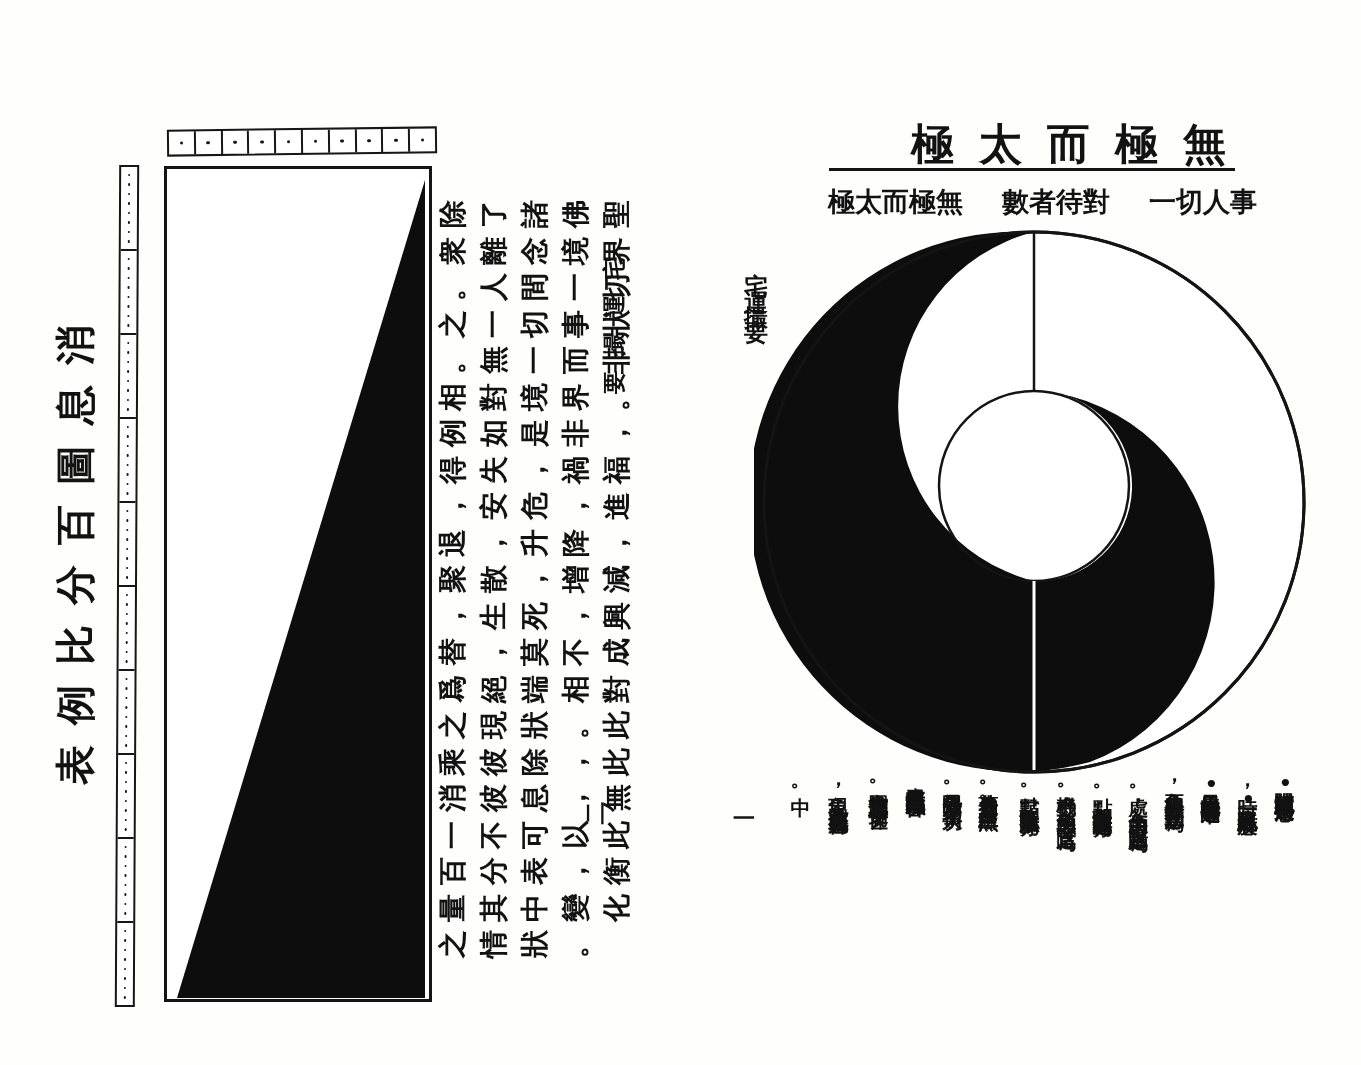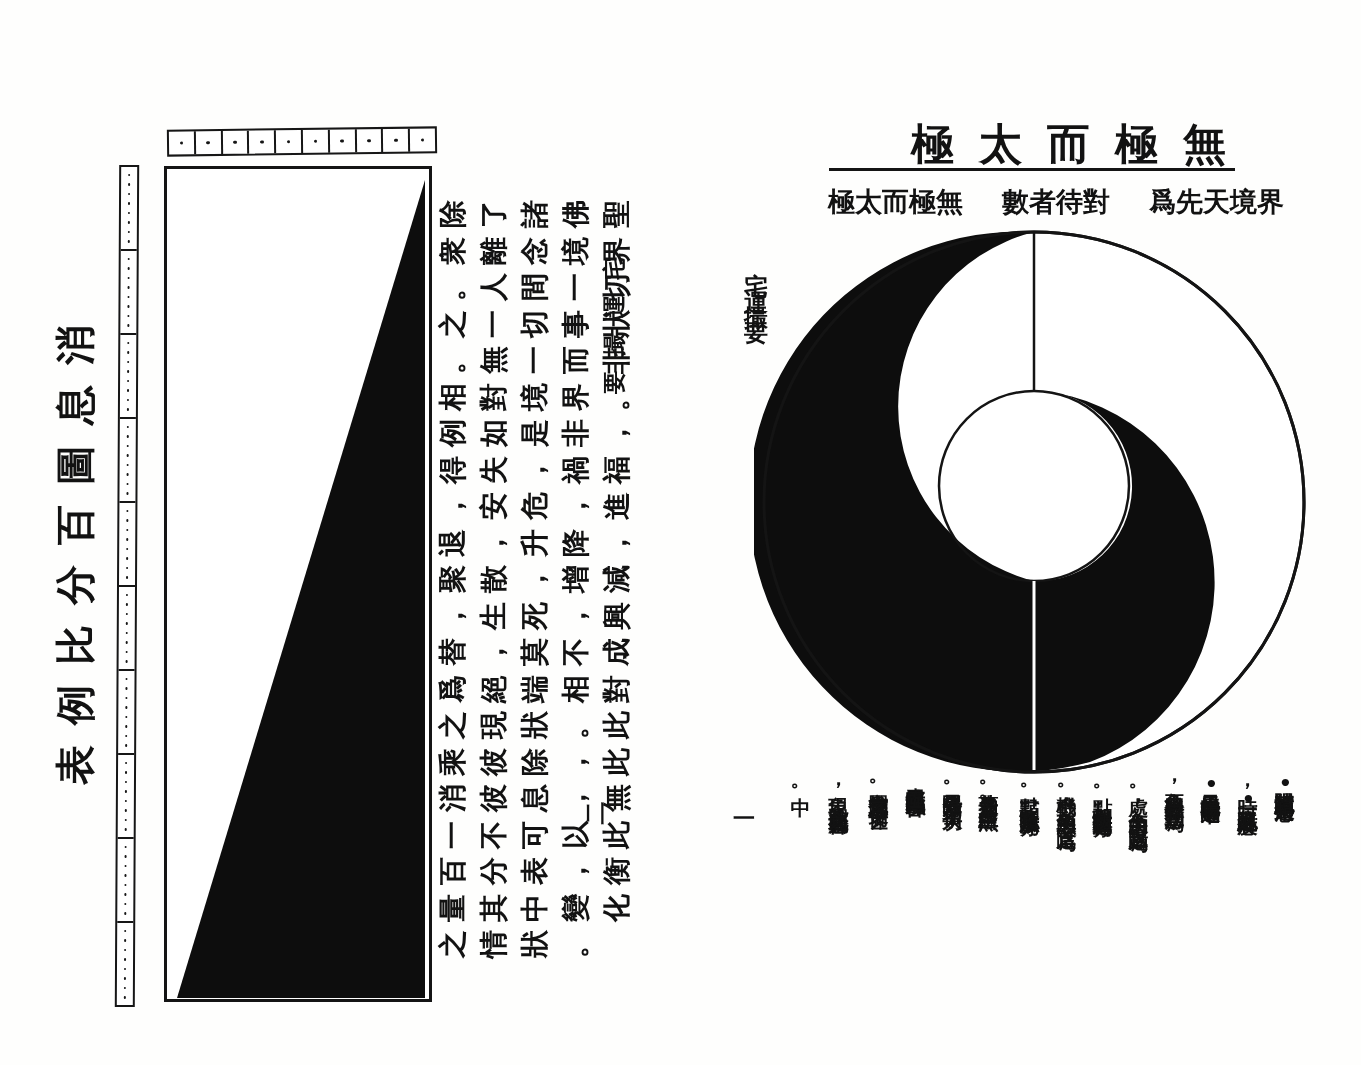--- a/index.html
+++ b/index.html
@@ -369,21 +369,21 @@
 
   <div>
 
     <div id="right-title" class="abs">極太而極無</div>
 
     <div id="title-rule" class="abs"></div>
 
     <div id="right-subtitle" class="abs">
         <span>極太而極無</span>
         <span>數者待對</span>
-        <span>爲先天境界</span>
+        <span>一切人事</span>
       </div>
 
     <div id="right-running-head" class="abs">宅運撮要</div>
 
     <svg class="abs" style="left:754px;top:222px;" width="560" height="560" viewBox="0 0 560 560">
       <circle cx="280" cy="280" r="270" fill="#ffffff" stroke="#141414" stroke-width="3"></circle>
       <path d="M 280 10
                A 270 270 0 1 0 336 540
                A 192 192 0 0 0 286 169
                A 95 95 0 0 1 280 359

